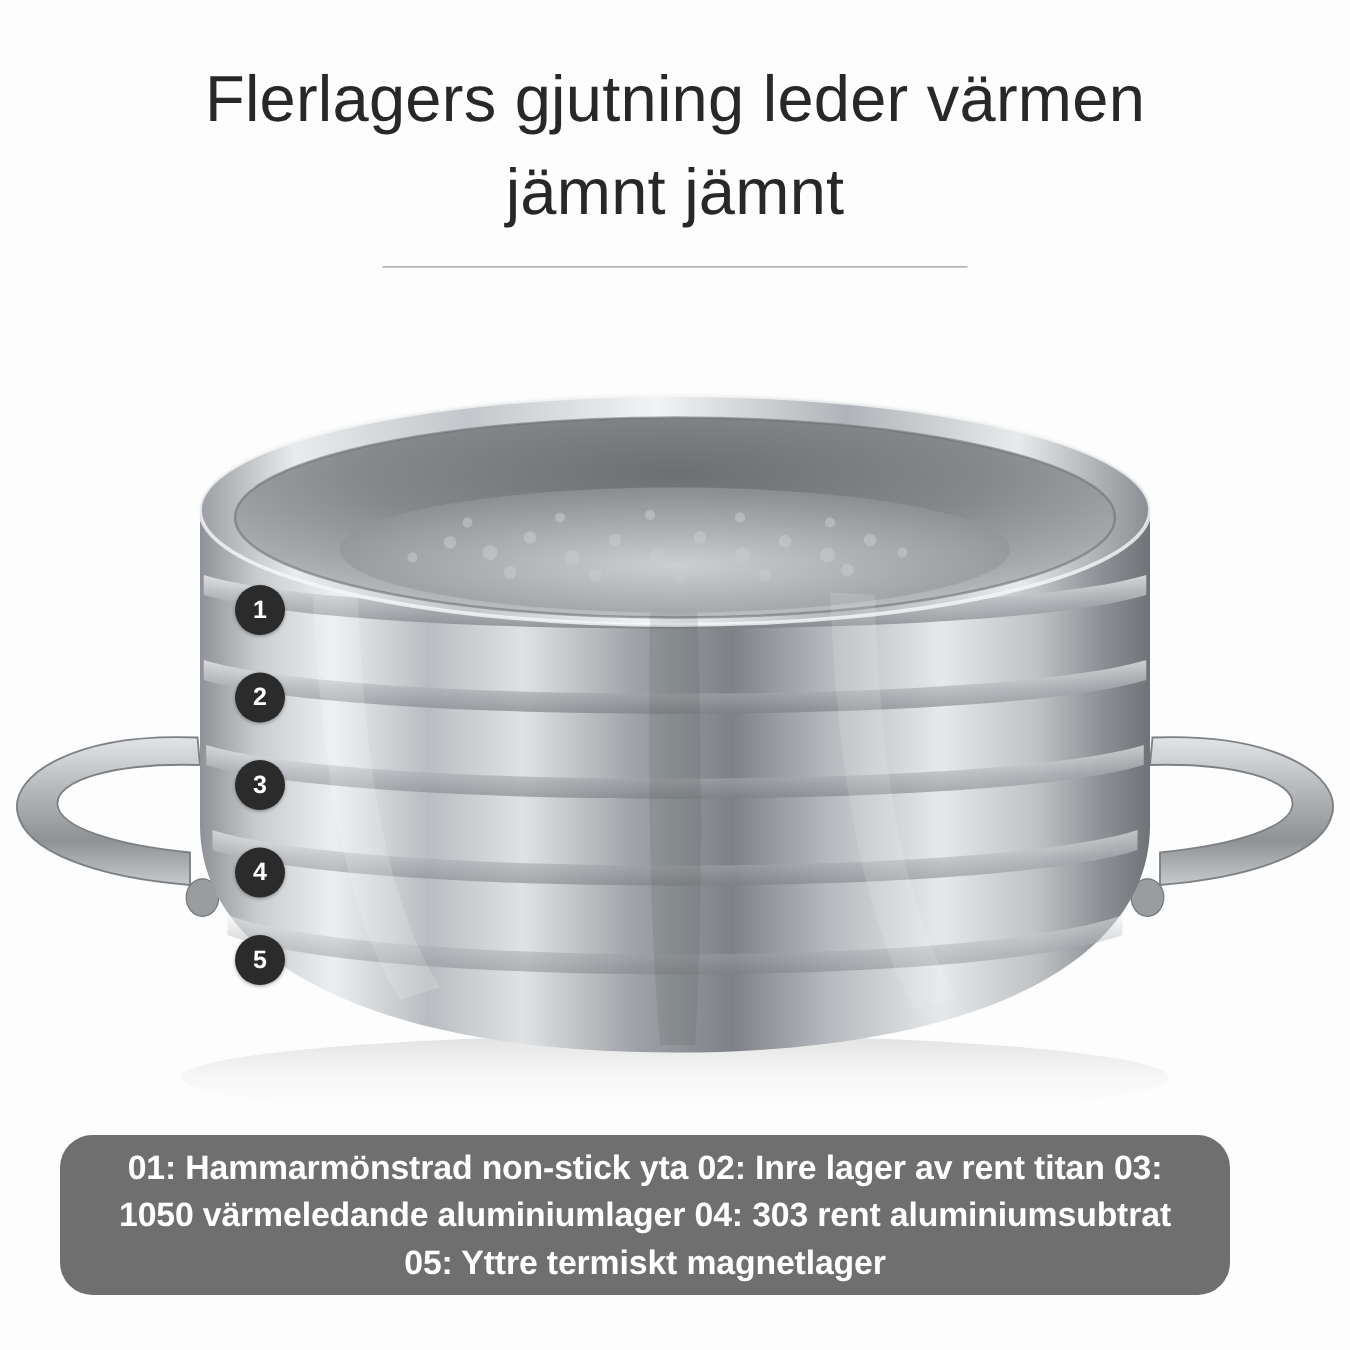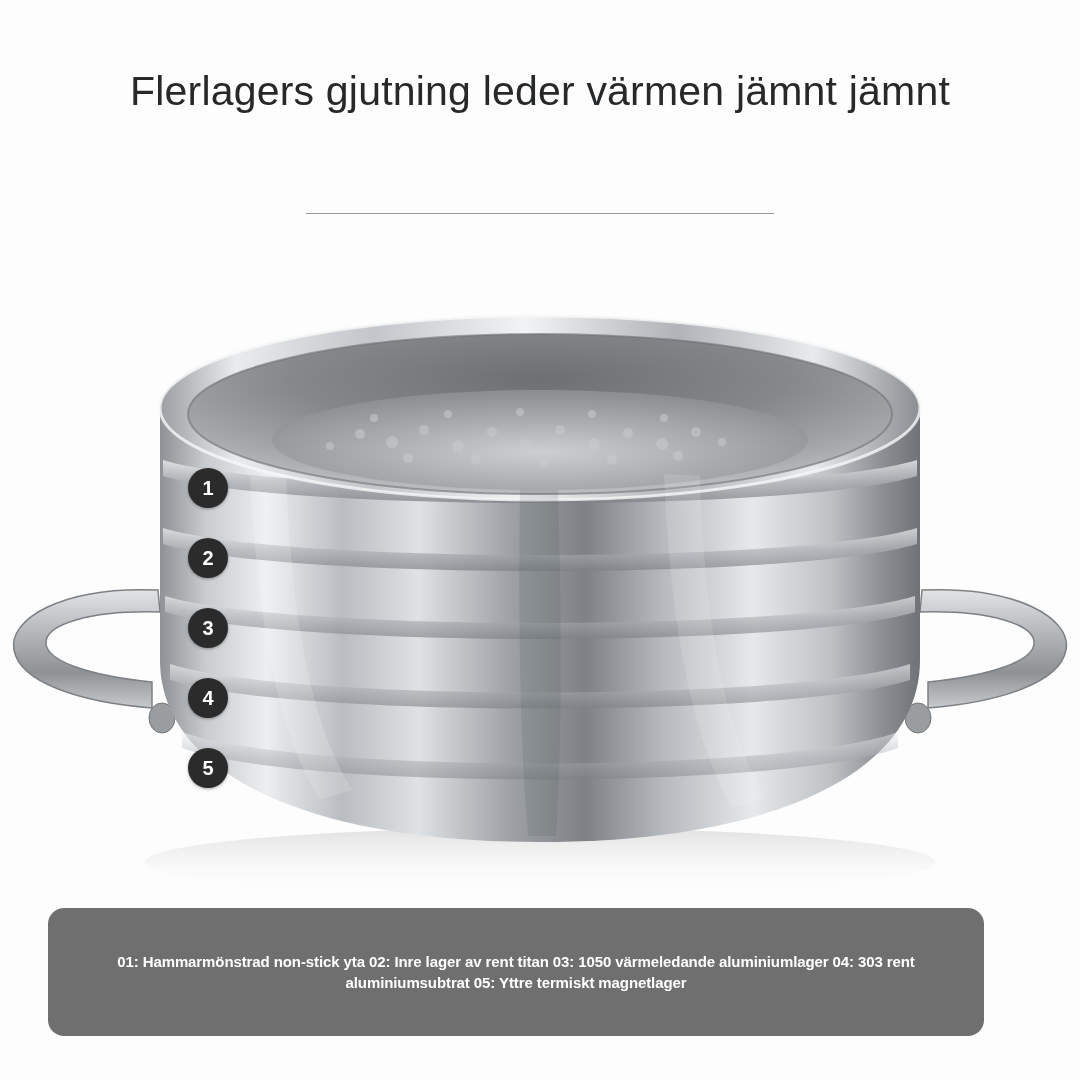--- a/index.html
+++ b/index.html
@@ -17,25 +17,25 @@
 
   .page {
     position: absolute;
     inset: 0;
     background: #fdfdfd;
   }
 
   
   .headline {
     position: absolute;
-    top: 62px;
+    top: 44px;
     left: 0;
     width: 1080px;
     text-align: center;
-    font-size: 41px;
+    font-size: 52px;
     line-height: 1.42;
     color: #26282a;
     font-weight: 400;
     letter-spacing: 0.2px;
     padding: 0 100px;
     box-sizing: border-box;
   }
 
   .divider {
     position: absolute;
@@ -92,23 +92,23 @@
   }
 
   
   .caption {
     position: absolute;
     left: 48px;
     top: 908px;
     width: 936px;
     height: 128px;
     background: #6f6f6f;
-    border-radius: 16px;
+    border-radius: 26px;
     color: #ffffff;
-    font-size: 15px;
+    font-size: 27px;
     font-weight: bold;
     line-height: 1.42;
     display: flex;
     align-items: center;
     justify-content: center;
     text-align: center;
     padding: 0 46px;
     box-sizing: border-box;
     letter-spacing: -0.1px;
   }

